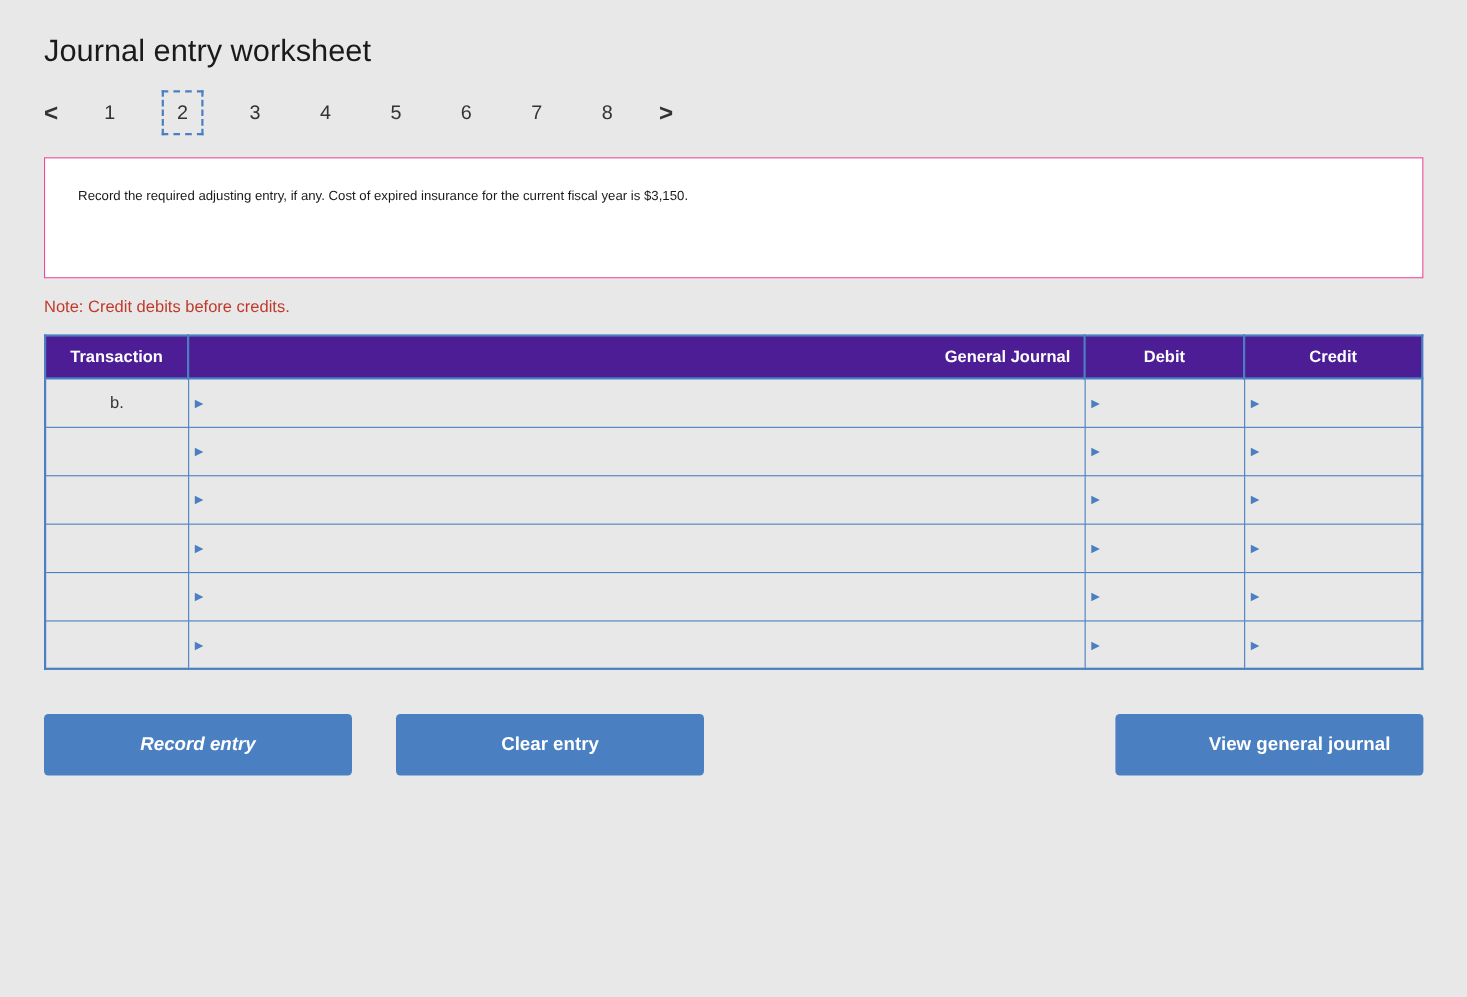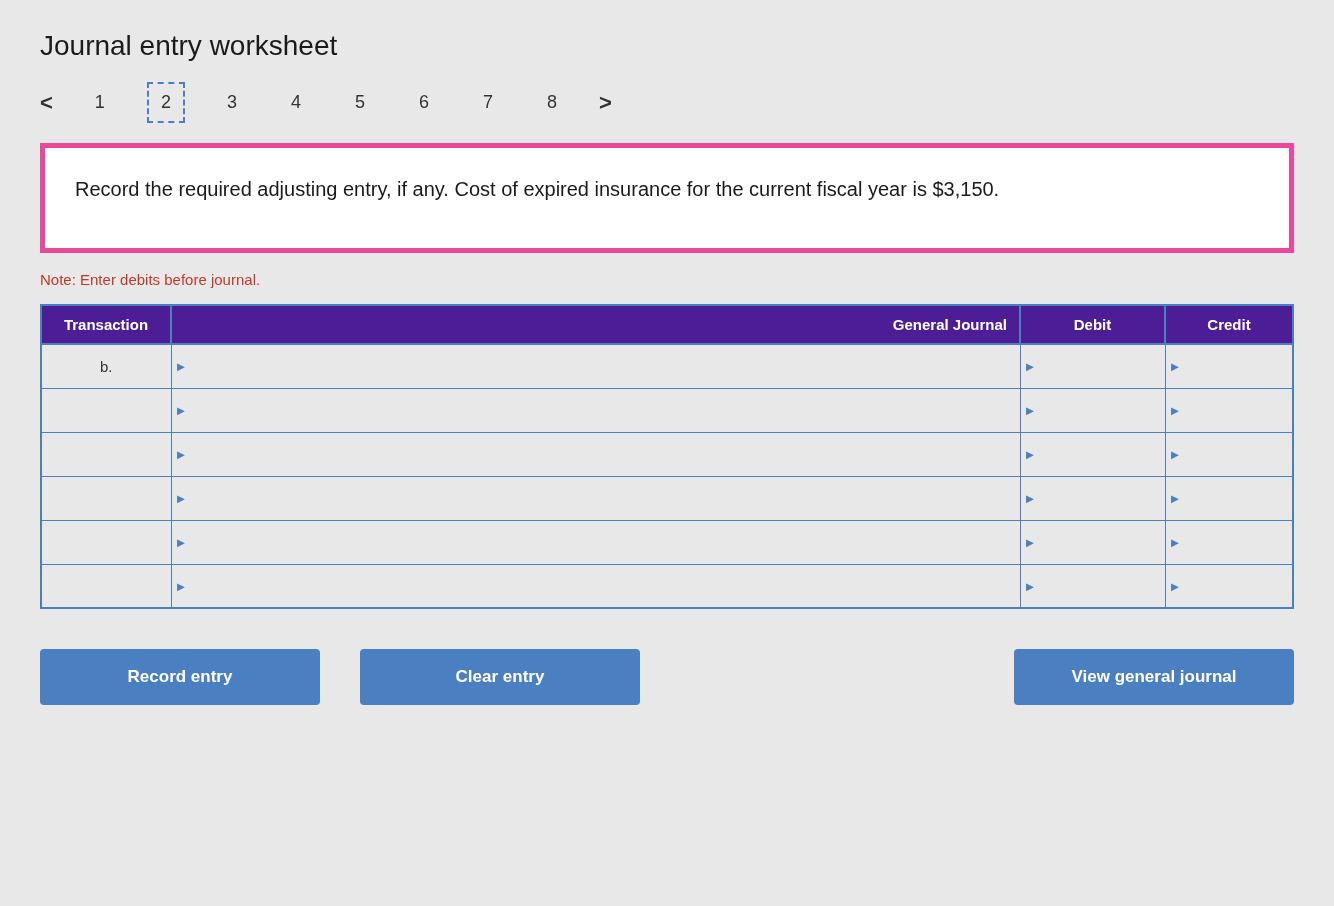--- a/index.html
+++ b/index.html
@@ -43,24 +43,24 @@
       padding: 8px 12px;
     }
 
     .nav-number.active {
       border: 2px dashed #4a7fc1;
       color: #333;
     }
 
     .instruction-box {
       background: #fff;
-      border: 5px solid #ec4899;
+      border: 1px solid #ec4899;
       padding: 25px 30px;
       margin-bottom: 18px;
-      font-size: 20px;
+      font-size: 12px;
       line-height: 1.6;
       color: #1a1a1a;
       min-height: 110px;
     }
 
     .note-text {
       color: #c0392b;
       font-size: 15px;
       margin-bottom: 16px;
     }
@@ -89,21 +89,21 @@
     .journal-table thead tr th.col-journal {
       text-align: right;
     }
 
     .journal-table thead tr th.col-debit {
       width: 145px;
       text-align: center;
     }
 
     .journal-table thead tr th.col-credit {
-      width: 128px;
+      width: 162px;
       text-align: center;
     }
 
     .journal-table tbody tr td {
       border: 1px solid #4a7fc1;
       height: 44px;
       vertical-align: middle;
       padding: 0;
       position: relative;
     }
@@ -173,28 +173,30 @@
       border: none;
       border-radius: 4px;
       padding: 18px 30px;
       cursor: pointer;
       min-width: 280px;
       text-align: center;
     }
 
     .btn-record {
       margin-right: 40px;
+      font-style: italic;
     }
 
     .btn-clear {
       margin-right: auto;
     }
 
     .btn-view {
       margin-left: auto;
+      text-align: right;
     }
 
     .td-with-arrow {
       position: relative;
     }
 
     .td-with-arrow .arrow-indicator {
       left: 3px;
       color: #4a7fc1;
       pointer-events: none;
@@ -220,21 +222,21 @@
   <span class="nav-number">6</span>
   <span class="nav-number">7</span>
   <span class="nav-number">8</span>
   <span class="nav-arrow">&gt;</span>
 </div>
 
 <div class="instruction-box">
   <span>Record the required adjusting entry, if any. Cost of expired insurance for the current fiscal year is $3,150.</span>
 </div>
 
-<div class="note-text">Note: Enter debits before journal.</div>
+<div class="note-text">Note: Credit debits before credits.</div>
 
 <table class="journal-table">
   <thead>
     <tr>
       <th class="col-transaction">Transaction</th>
       <th class="col-journal">General Journal</th>
       <th class="col-debit">Debit</th>
       <th class="col-credit">Credit</th>
     </tr>
   </thead>

